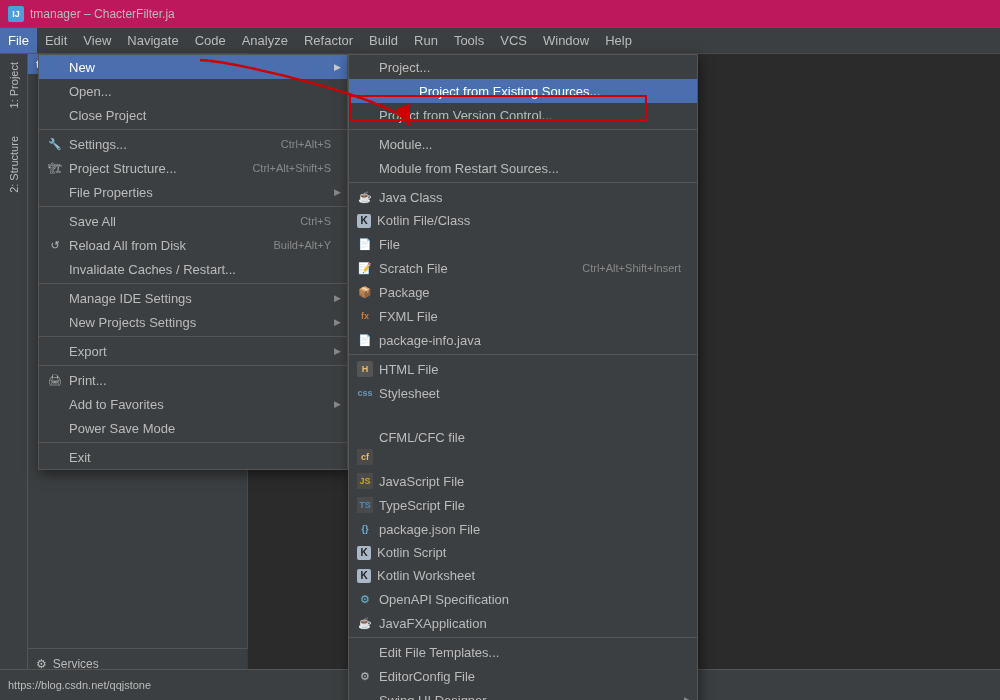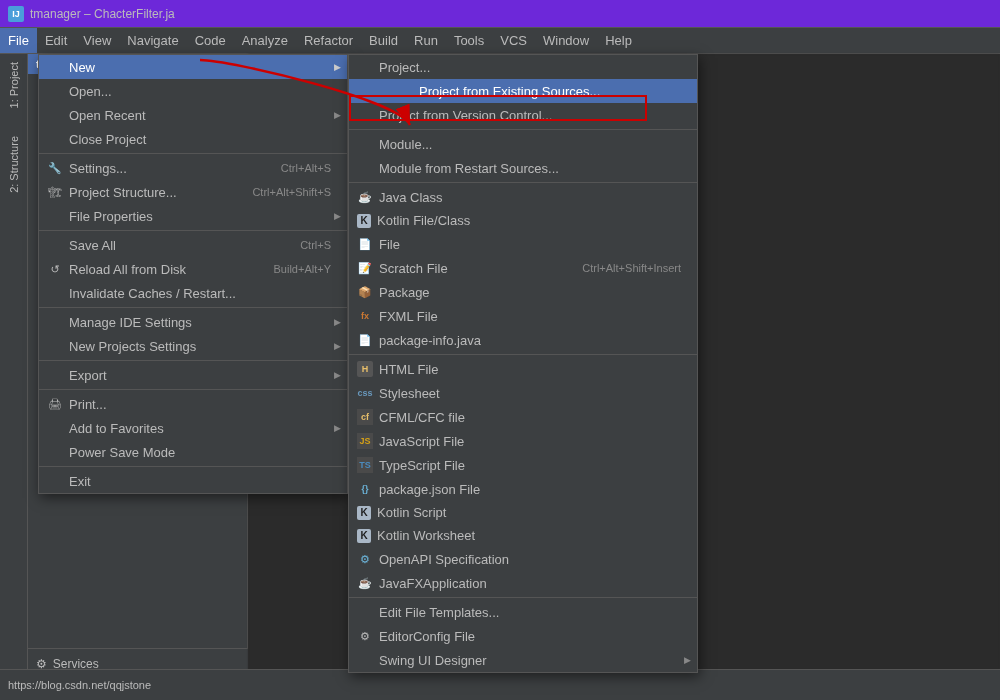--- a/index.html
+++ b/index.html
@@ -9,21 +9,21 @@
       background: #2b2b2b;
       width: 1000px;
       height: 700px;
       overflow: hidden;
       position: relative;
     }
 
     
     #titlebar {
       height: 28px;
-      background: #6d28d9;
+      background: #be185d;
       display: flex;
       align-items: center;
       padding: 0 8px;
       color: #bbbbbb;
       font-size: 12px;
       border-bottom: 1px solid #555;
     }
     #titlebar .app-icon {
       width: 16px; height: 16px;
       background: #4a9eda;
@@ -314,24 +314,20 @@
 <div class="dropdown" id="file-menu">
 
   <div class="dropdown-item highlighted has-submenu">
     <span class="icon"></span>
     <span class="label">New</span>
   </div>
   <div class="dropdown-item">
     <span class="icon"></span>
     <span class="label">Open...</span>
   </div>
-  <div class="dropdown-item has-submenu">
-    <span class="icon"></span>
-    <span class="label">Open Recent</span>
-  </div>
   <div class="dropdown-item">
     <span class="icon"></span>
     <span class="label">Close Project</span>
   </div>
   <div class="dropdown-separator"></div>
   <div class="dropdown-item">
     <span class="icon">🔧</span>
     <span class="label">Settings...</span>
     <span class="shortcut">Ctrl+Alt+S</span>
   </div>
@@ -448,21 +444,21 @@
   <div class="dropdown-separator"></div>
   <div class="dropdown-item">
     <span class="icon" style="font-size:9px;color:#e8bf6a;font-weight:bold;background:#555;padding:0 2px;border-radius:2px;">H</span>
     <span class="label">HTML File</span>
   </div>
   <div class="dropdown-item">
     <span class="icon" style="font-size:9px;color:#6897bb;font-weight:bold;">css</span>
     <span class="label">Stylesheet</span>
   </div>
   <div class="dropdown-item">
-    <span class="icon" style="font-size:9px;color:#e8bf6a;font-weight:bold;background:#4a4a4a;padding:0 1px;">cf</span>
+    <span class="icon" style="font-size:9px;color:#e8bf6a;font-weight:bold;background:#4a4a4a;padding:0 1px;margin-top:40px;">cf</span>
     <span class="label">CFML/CFC file</span>
   </div>
   <div class="dropdown-item">
     <span class="icon" style="font-size:9px;color:#d4a017;font-weight:bold;background:#4a4a4a;padding:0 1px;">JS</span>
     <span class="label">JavaScript File</span>
   </div>
   <div class="dropdown-item">
     <span class="icon" style="font-size:9px;color:#4b8bbe;font-weight:bold;background:#4a4a4a;padding:0 1px;">TS</span>
     <span class="label">TypeScript File</span>
   </div>

